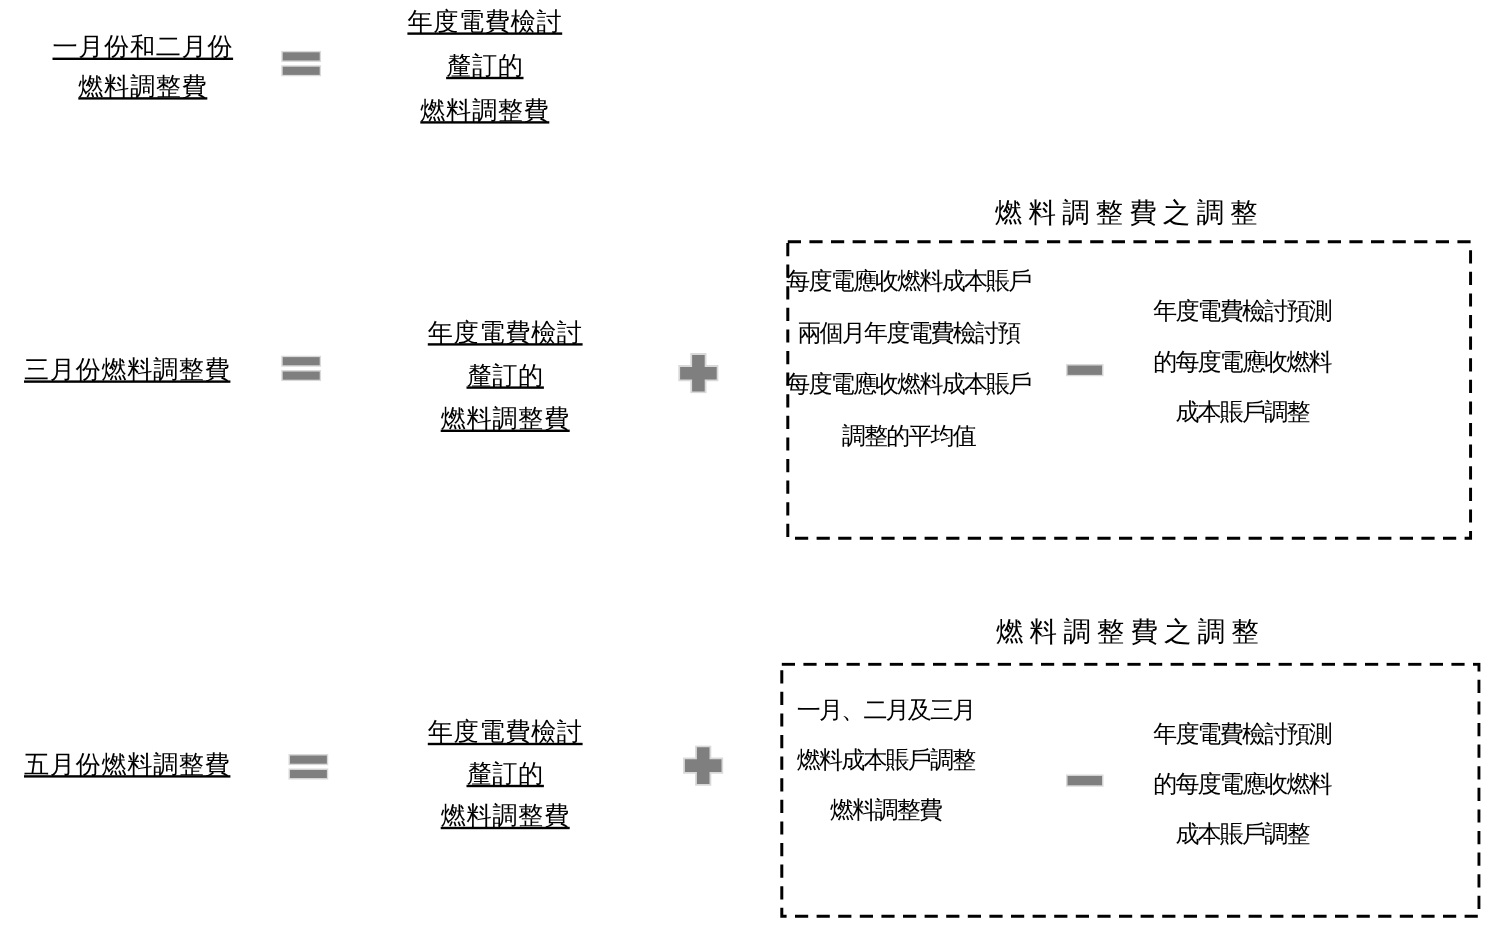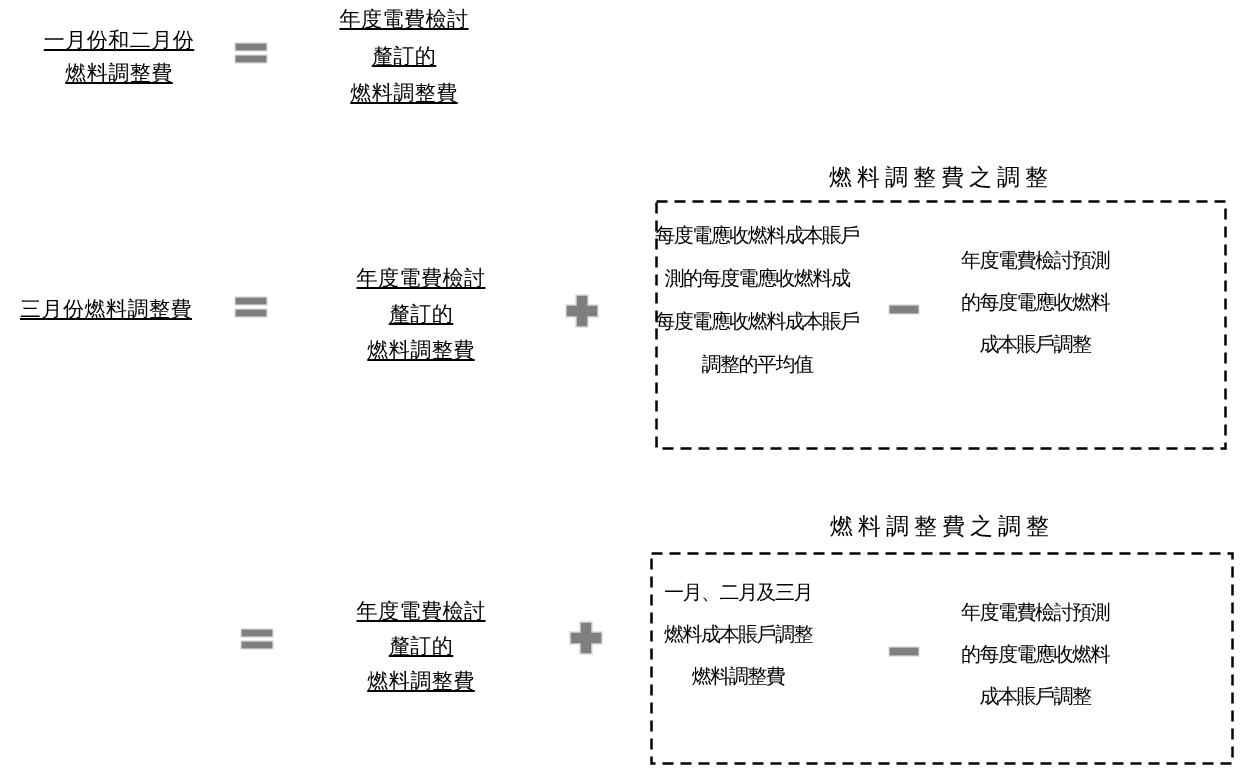--- a/index.html
+++ b/index.html
@@ -69,37 +69,40 @@
   <div class="txt adj-title" style="left:655px;top:163px;width:572px;line-height:28px;">燃料調整費之調整</div>
 
   <div class="dashed-box" style="left:655px;top:200px;width:572px;height:250px;">
     <svg width="572" height="250" viewBox="0 0 572 250">
       <rect x="1.5" y="1.5" width="569" height="247" fill="none" stroke="#000000" stroke-width="2.5" stroke-dasharray="11 7"></rect>
     </svg>
   </div>
 
   <div class="txt box-txt" style="left:642px;top:214px;width:230px;line-height:43px;">
     <span class="line">每度電應收燃料成本賬戶</span>
-    <span class="line">測的每度電應收燃料成</span>
+    <span class="line">兩個月年度電費檢討預</span>
     <span class="line">每度電應收燃料成本賬戶</span>
     <span class="line">調整的平均值</span>
   </div>
 
   <div class="op" style="left:888px;top:301px;">
     <svg width="32" height="11" viewBox="0 0 32 11">
       <rect x="1" y="1" width="30" height="9" fill="#7f7f7f" stroke="#d9d9d9" stroke-width="1.2"></rect>
     </svg>
   </div>
 
   <div class="txt box-txt" style="left:950px;top:239px;width:170px;line-height:42px;">
     <span class="line">年度電費檢討預測</span>
     <span class="line">的每度電應收燃料</span>
     <span class="line">成本賬戶調整</span>
   </div>
 
+  <div class="txt main-txt" style="left:10px;top:621px;width:192px;line-height:34px;">
+    <span class="line">五月份燃料調整費</span>
+  </div>
 
   <div class="op" style="left:240px;top:628px;">
     <svg width="34" height="22" viewBox="0 0 34 22">
       <rect x="1" y="1" width="32" height="8" fill="#7f7f7f" stroke="#d9d9d9" stroke-width="1.2"></rect>
       <rect x="1" y="13" width="32" height="8" fill="#7f7f7f" stroke="#d9d9d9" stroke-width="1.2"></rect>
     </svg>
   </div>
 
   <div class="txt main-txt" style="left:345px;top:593px;width:152px;line-height:35px;">
     <span class="line">年度電費檢討</span>

